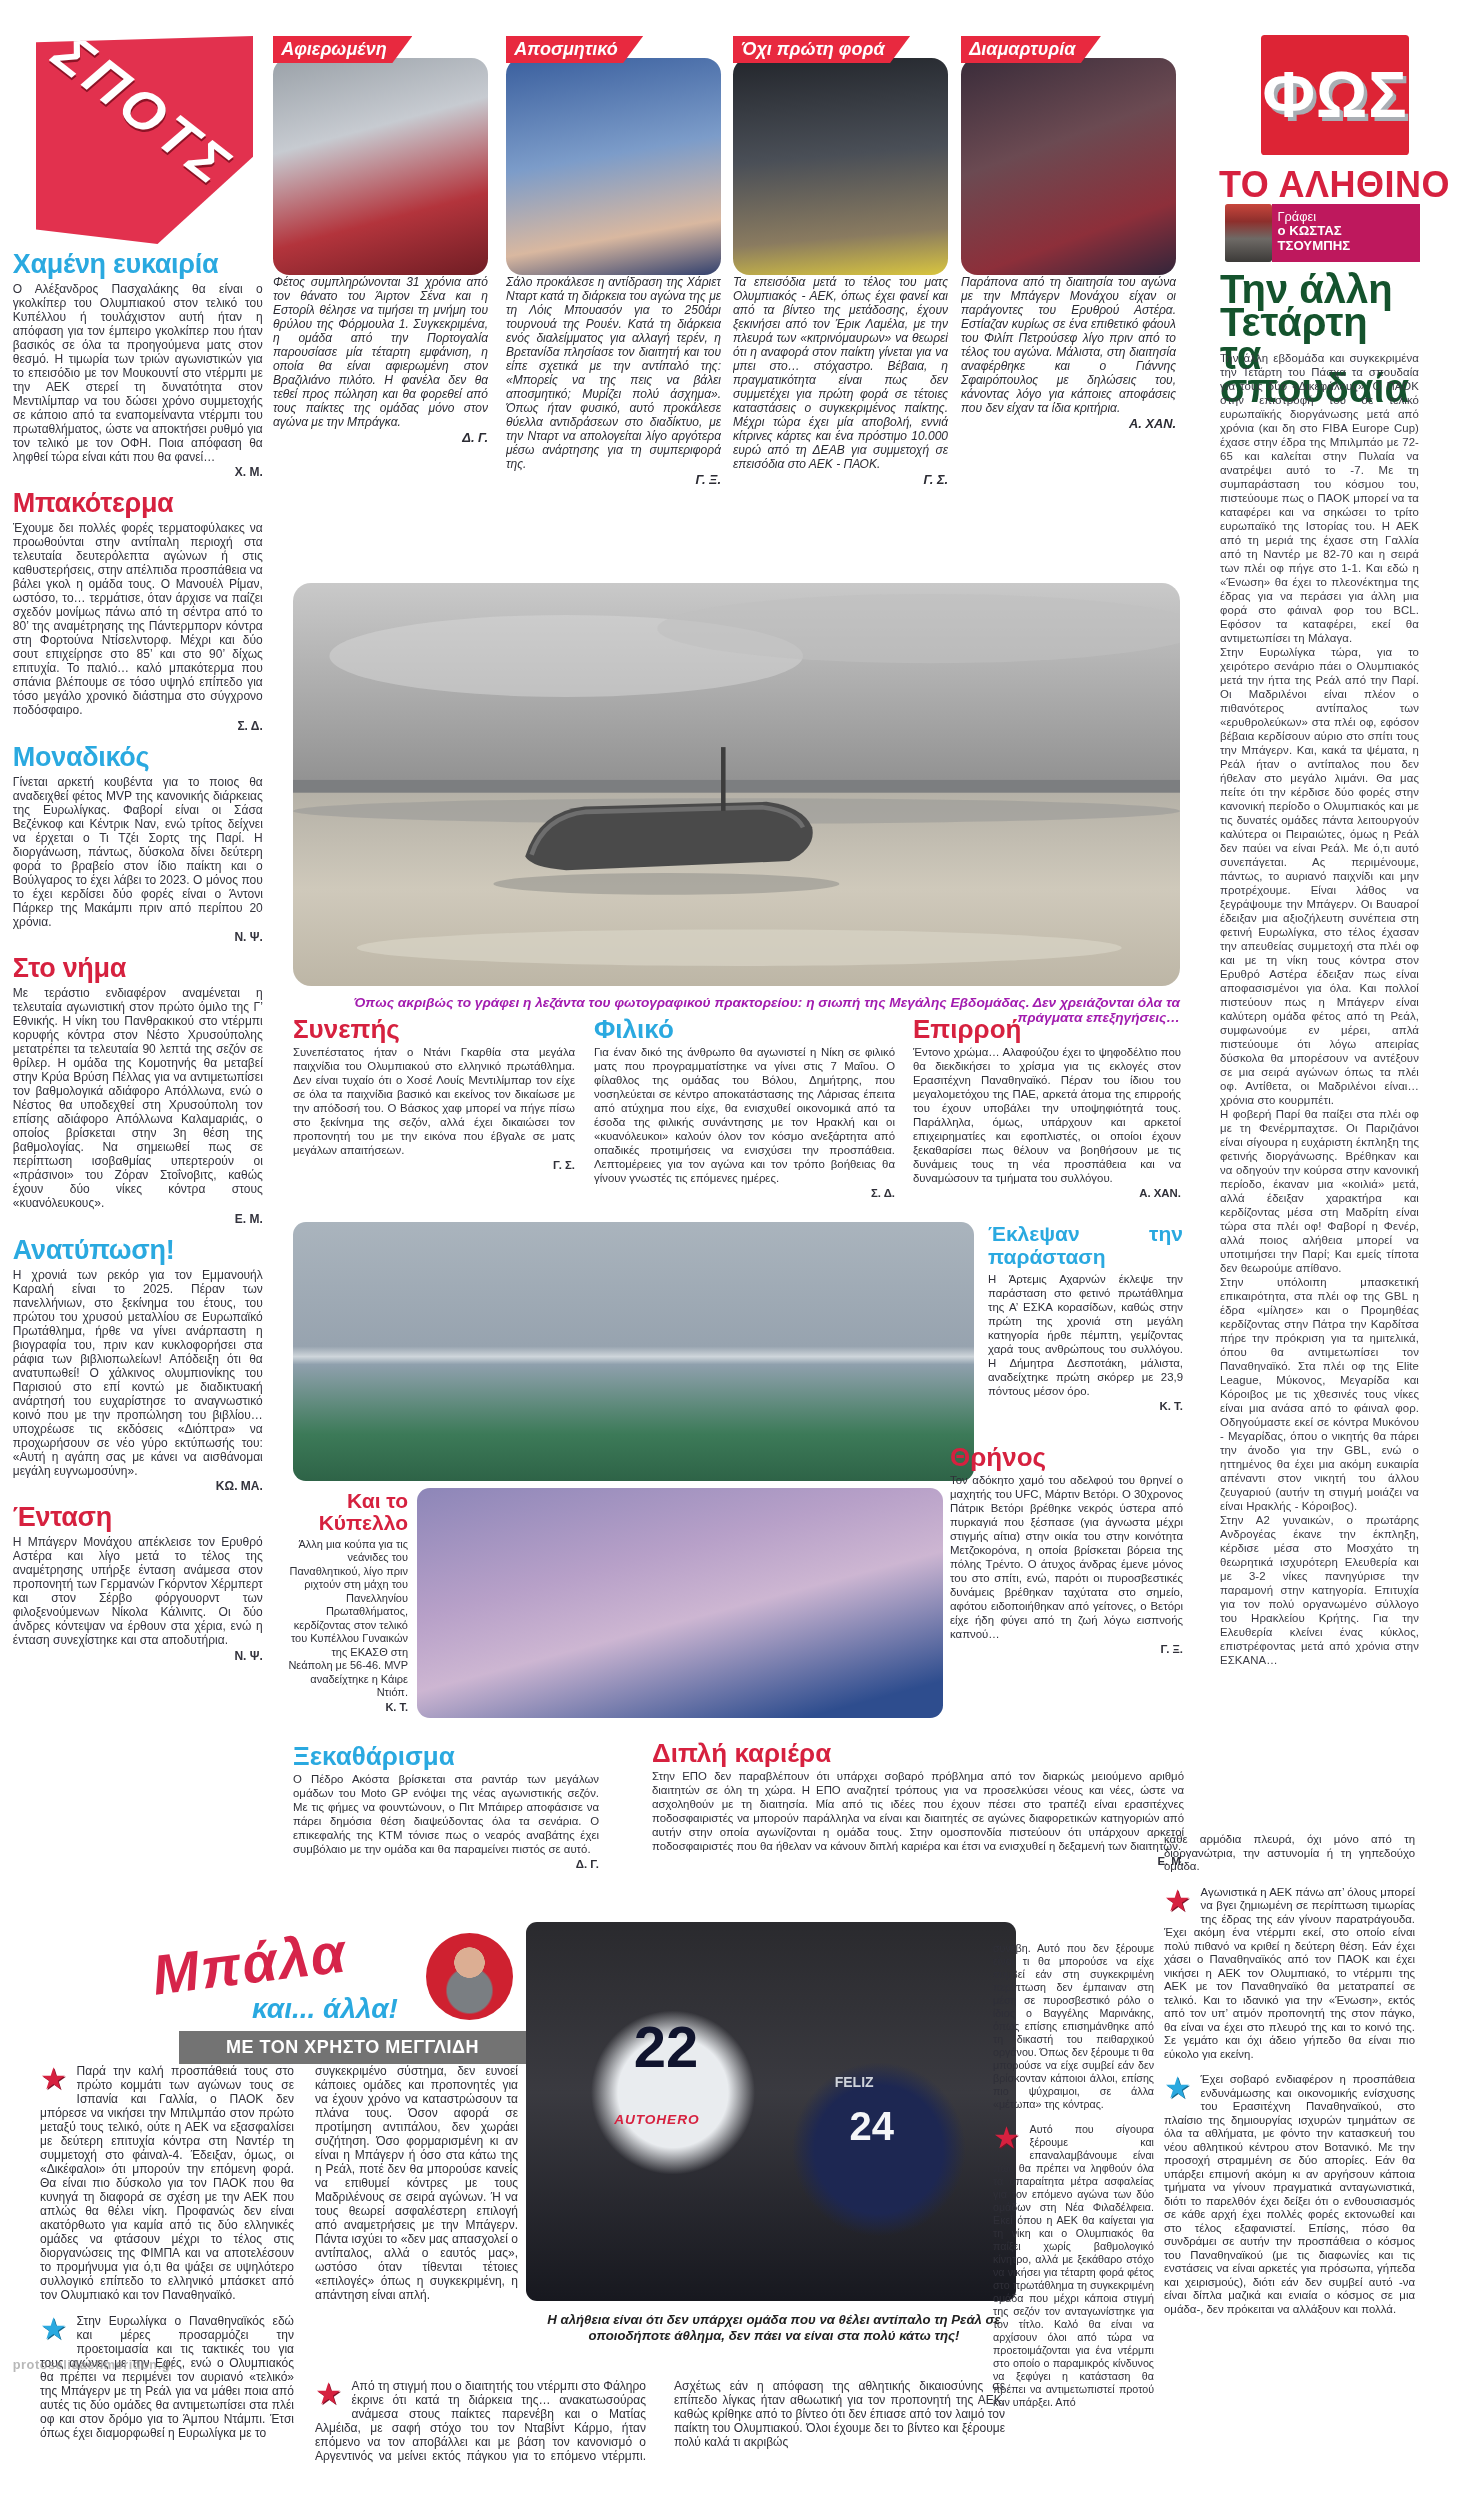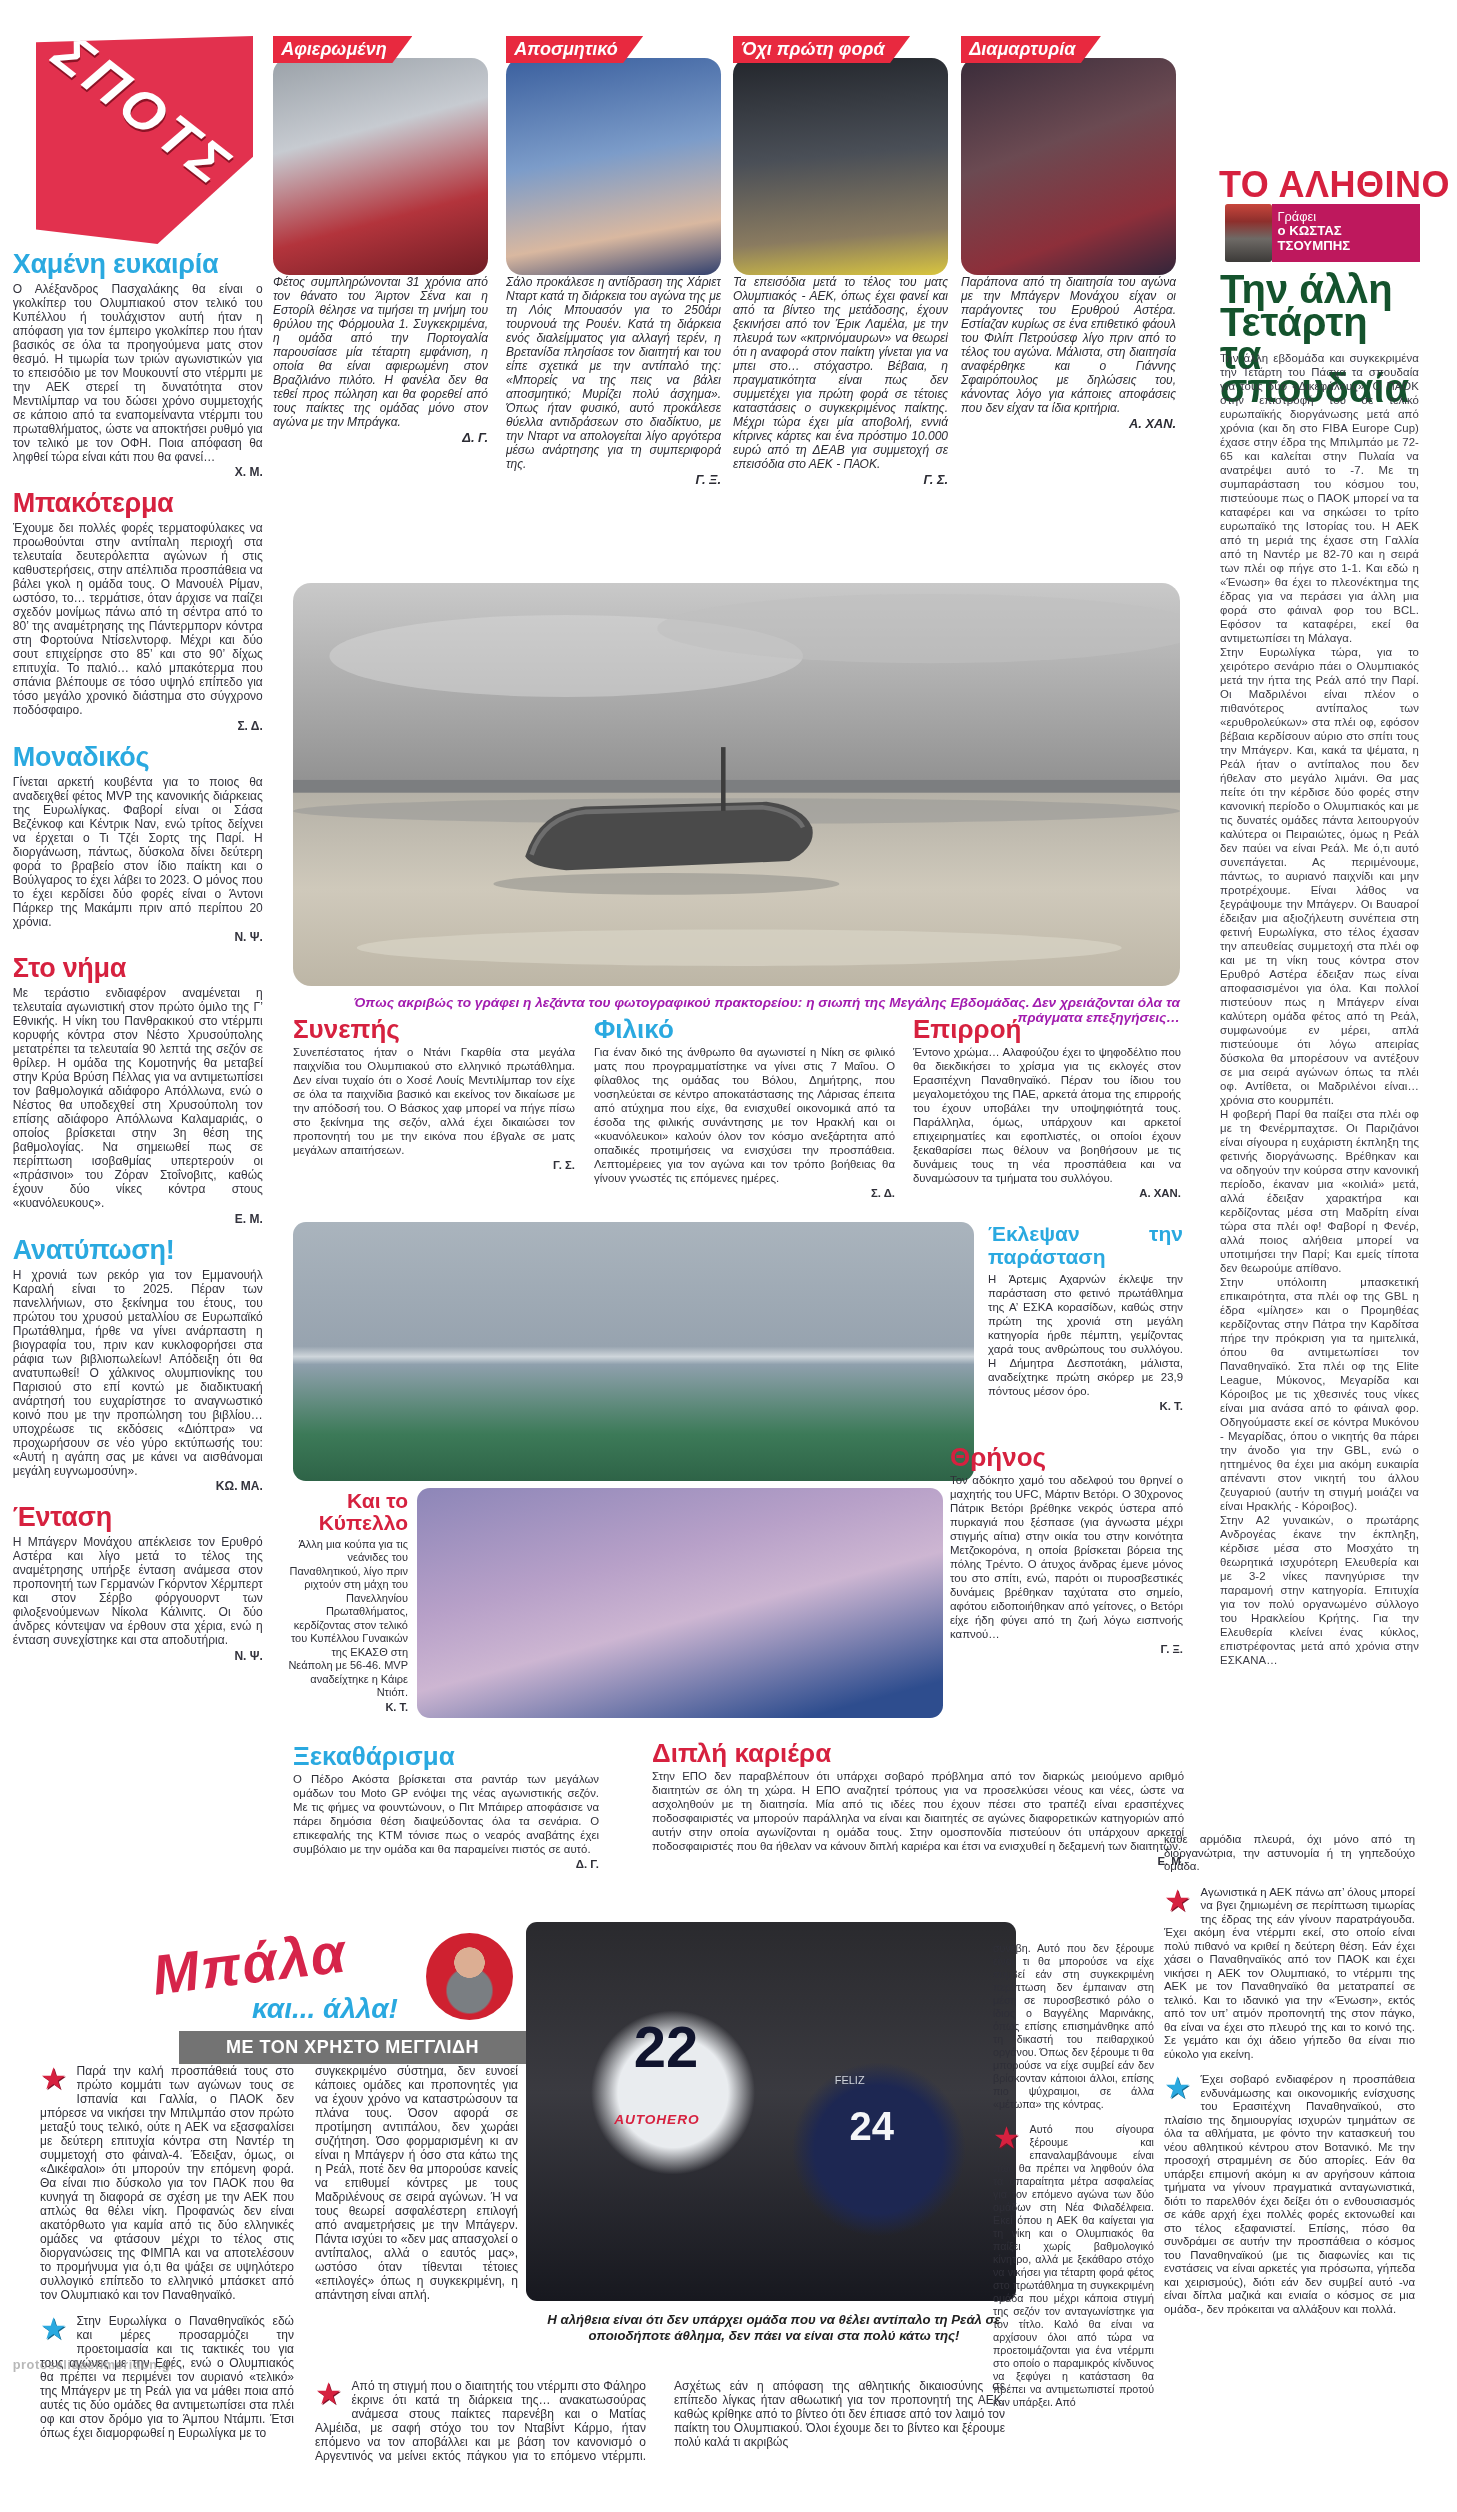--- a/index.html
+++ b/index.html
@@ -105,21 +105,21 @@
   .star.red::before{content:"★";color:#d6213f;text-shadow:0.9px 0.9px 0 #7e1026}
   .star.blue::before{content:"★";color:#2aa9e0;text-shadow:0.9px 0.9px 0 #14678c}
 
   .rmphoto{left:526px;top:1922px;width:490px;height:379px;border-radius:11px;overflow:hidden;
            background:radial-gradient(circle 137px at 30% 45%,#e9ecef 0 55px,transparent 82px),
                       radial-gradient(circle 109px at 72% 60%,#1d2752 0 64px,transparent 87px),
                       linear-gradient(180deg,#2a2a2e 0%,#3a3a40 45%,#17181f 100%)}
   .rmphoto .n22{position:absolute;left:22%;top:24%;color:#10142e;font-weight:800;font-size:58px}
   .rmphoto .n24{position:absolute;left:66%;top:48%;color:#f5f6f8;font-weight:800;font-size:40px}
   .rmphoto .br1{position:absolute;left:18%;top:50%;color:#d6213f;font-weight:800;font-style:italic;font-size:13.7px;letter-spacing:0.9px}
-  .rmphoto .br2{position:absolute;left:63%;top:40%;color:#cfd3da;font-weight:400;font-size:11px}
+  .rmphoto .br2{position:absolute;left:63%;top:40%;color:#cfd3da;font-weight:700;font-size:14px}
   .rmcap{left:537px;top:2312px;width:474px;text-align:center;font-style:italic;font-weight:700;
          font-size:13.2px;line-height:16.4px;color:#222}
 
   .watermark{left:12.8px;top:2357px;color:#8a8a8a;font-weight:bold;font-size:12.8px;opacity:.6;letter-spacing:0.5px}
 </style>
 </head>
 <body>
 
 <div class="page">
 
@@ -141,20 +141,23 @@
     <div class="tag">Όχι πρώτη φορά</div>
     <div class="hs hs2"></div>
     <div class="tsbody jt"><span>Τα επεισόδια μετά το τέλος του ματς Ολυμπιακός - ΑΕΚ, όπως έχει φανεί και από τα βίντεο της μετάδοσης, έχουν ξεκινήσει από τον Έρικ Λαμέλα, με την πλευρά των «κιτρινόμαυρων» να θεωρεί ότι η αναφορά στον παίκτη γίνεται για να μπει στο… στόχαστρο. Βέβαια, η πραγματικότητα είναι πως δεν συμμετέχει για πρώτη φορά σε τέτοιες καταστάσεις ο συγκεκριμένος παίκτης. Μέχρι τώρα έχει μία αποβολή, εννιά κίτρινες κάρτες και ένα πρόστιμο 10.000 ευρώ από τη ΔΕΑΒ για συμμετοχή σε επεισόδια στο ΑΕΚ - ΠΑΟΚ.</span><span class="sig">Γ. Σ.</span></div>
   </div>
   <div class="abs ts ts3">
     <div class="tag">Διαμαρτυρία</div>
     <div class="hs hs3"></div>
     <div class="tsbody jt"><span>Παράπονα από τη διαιτησία του αγώνα με την Μπάγερν Μονάχου είχαν οι παράγοντες του Ερυθρού Αστέρα. Εστίαζαν κυρίως σε ένα επιθετικό φάουλ του Φιλίπ Πετρούσεφ λίγο πριν από το τέλος του αγώνα. Μάλιστα, στη διαιτησία αναφέρθηκε και ο Γιάννης Σφαιρόπουλος με δηλώσεις του, κάνοντας λόγο για κάποιες αποφάσεις που δεν είχαν τα ίδια κριτήρια.</span><span class="sig">Α. ΧΑΝ.</span></div>
   </div>
 
+  <div class="abs fosbox">
+    <span>ΦΩΣ</span>
+  </div>
   <div class="abs fos-tag">ΤΟ ΑΛΗΘΙΝΟ</div>
   <div class="abs byline">
     <div class="bphoto"></div>
     <div class="btxt">
       <span>Γράφει</span>
       <b>ο ΚΩΣΤΑΣ</b>
       <b>ΤΣΟΥΜΠΗΣ</b>
     </div>
   </div>
 

